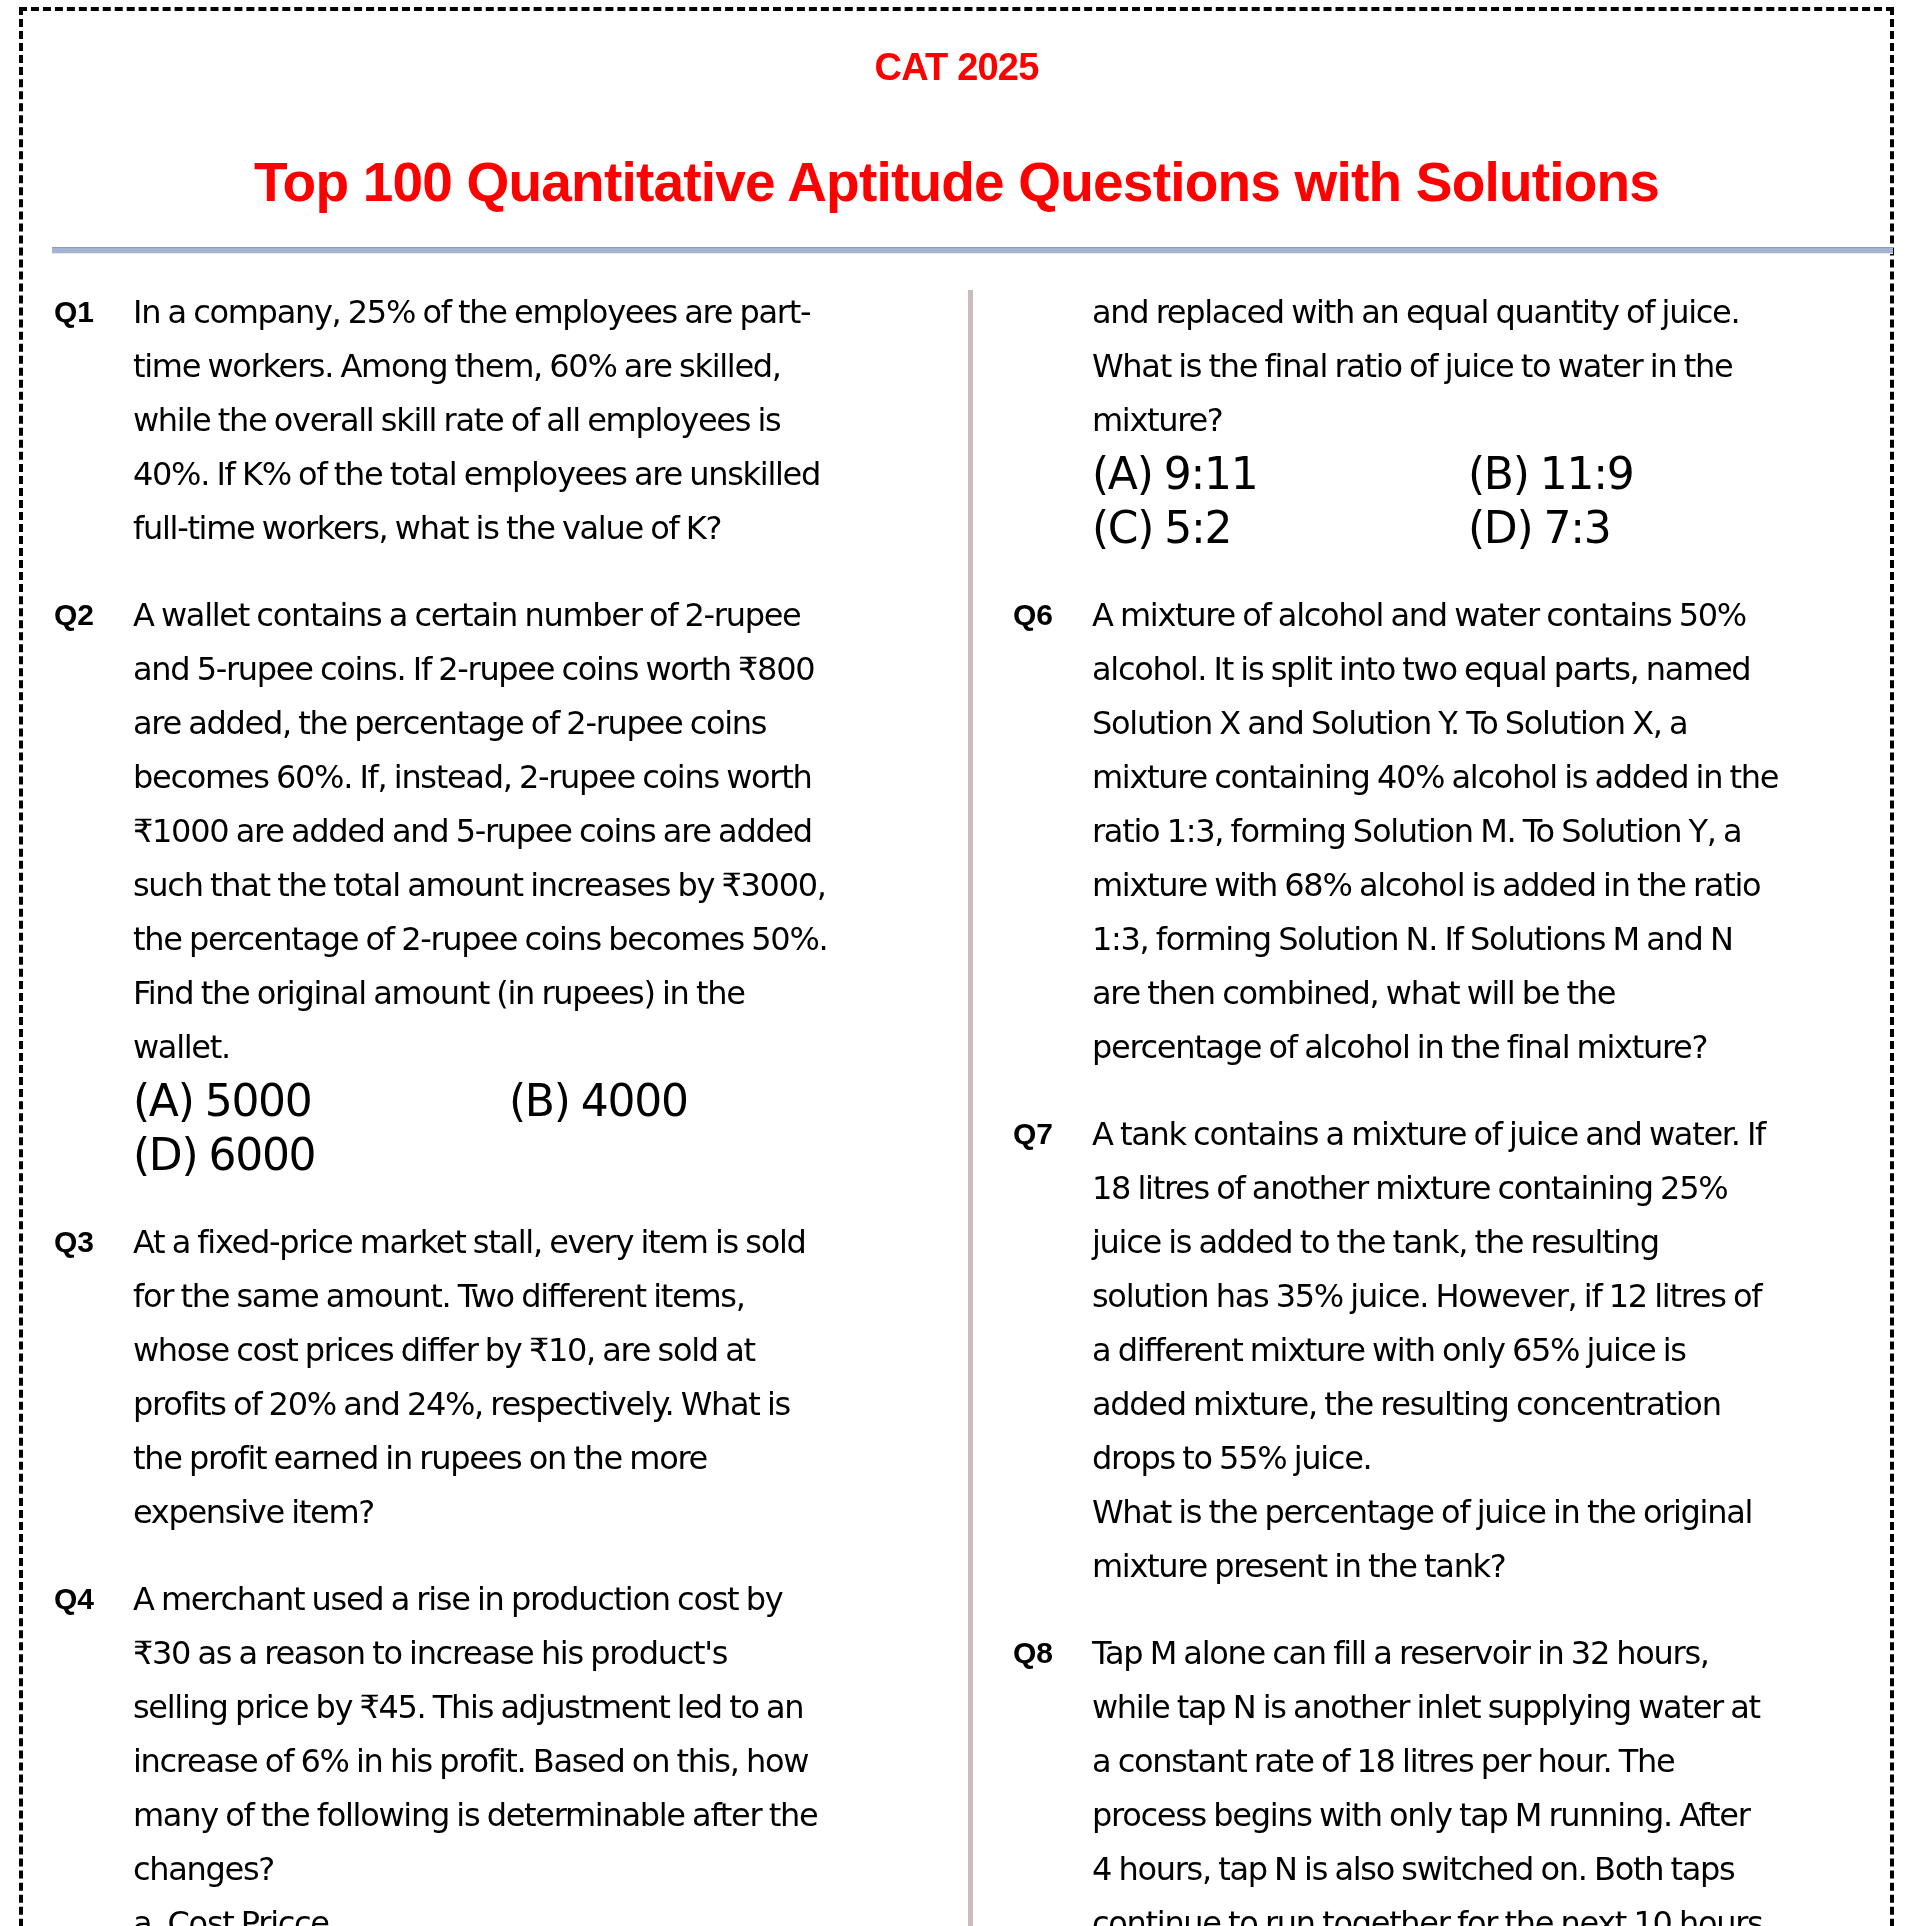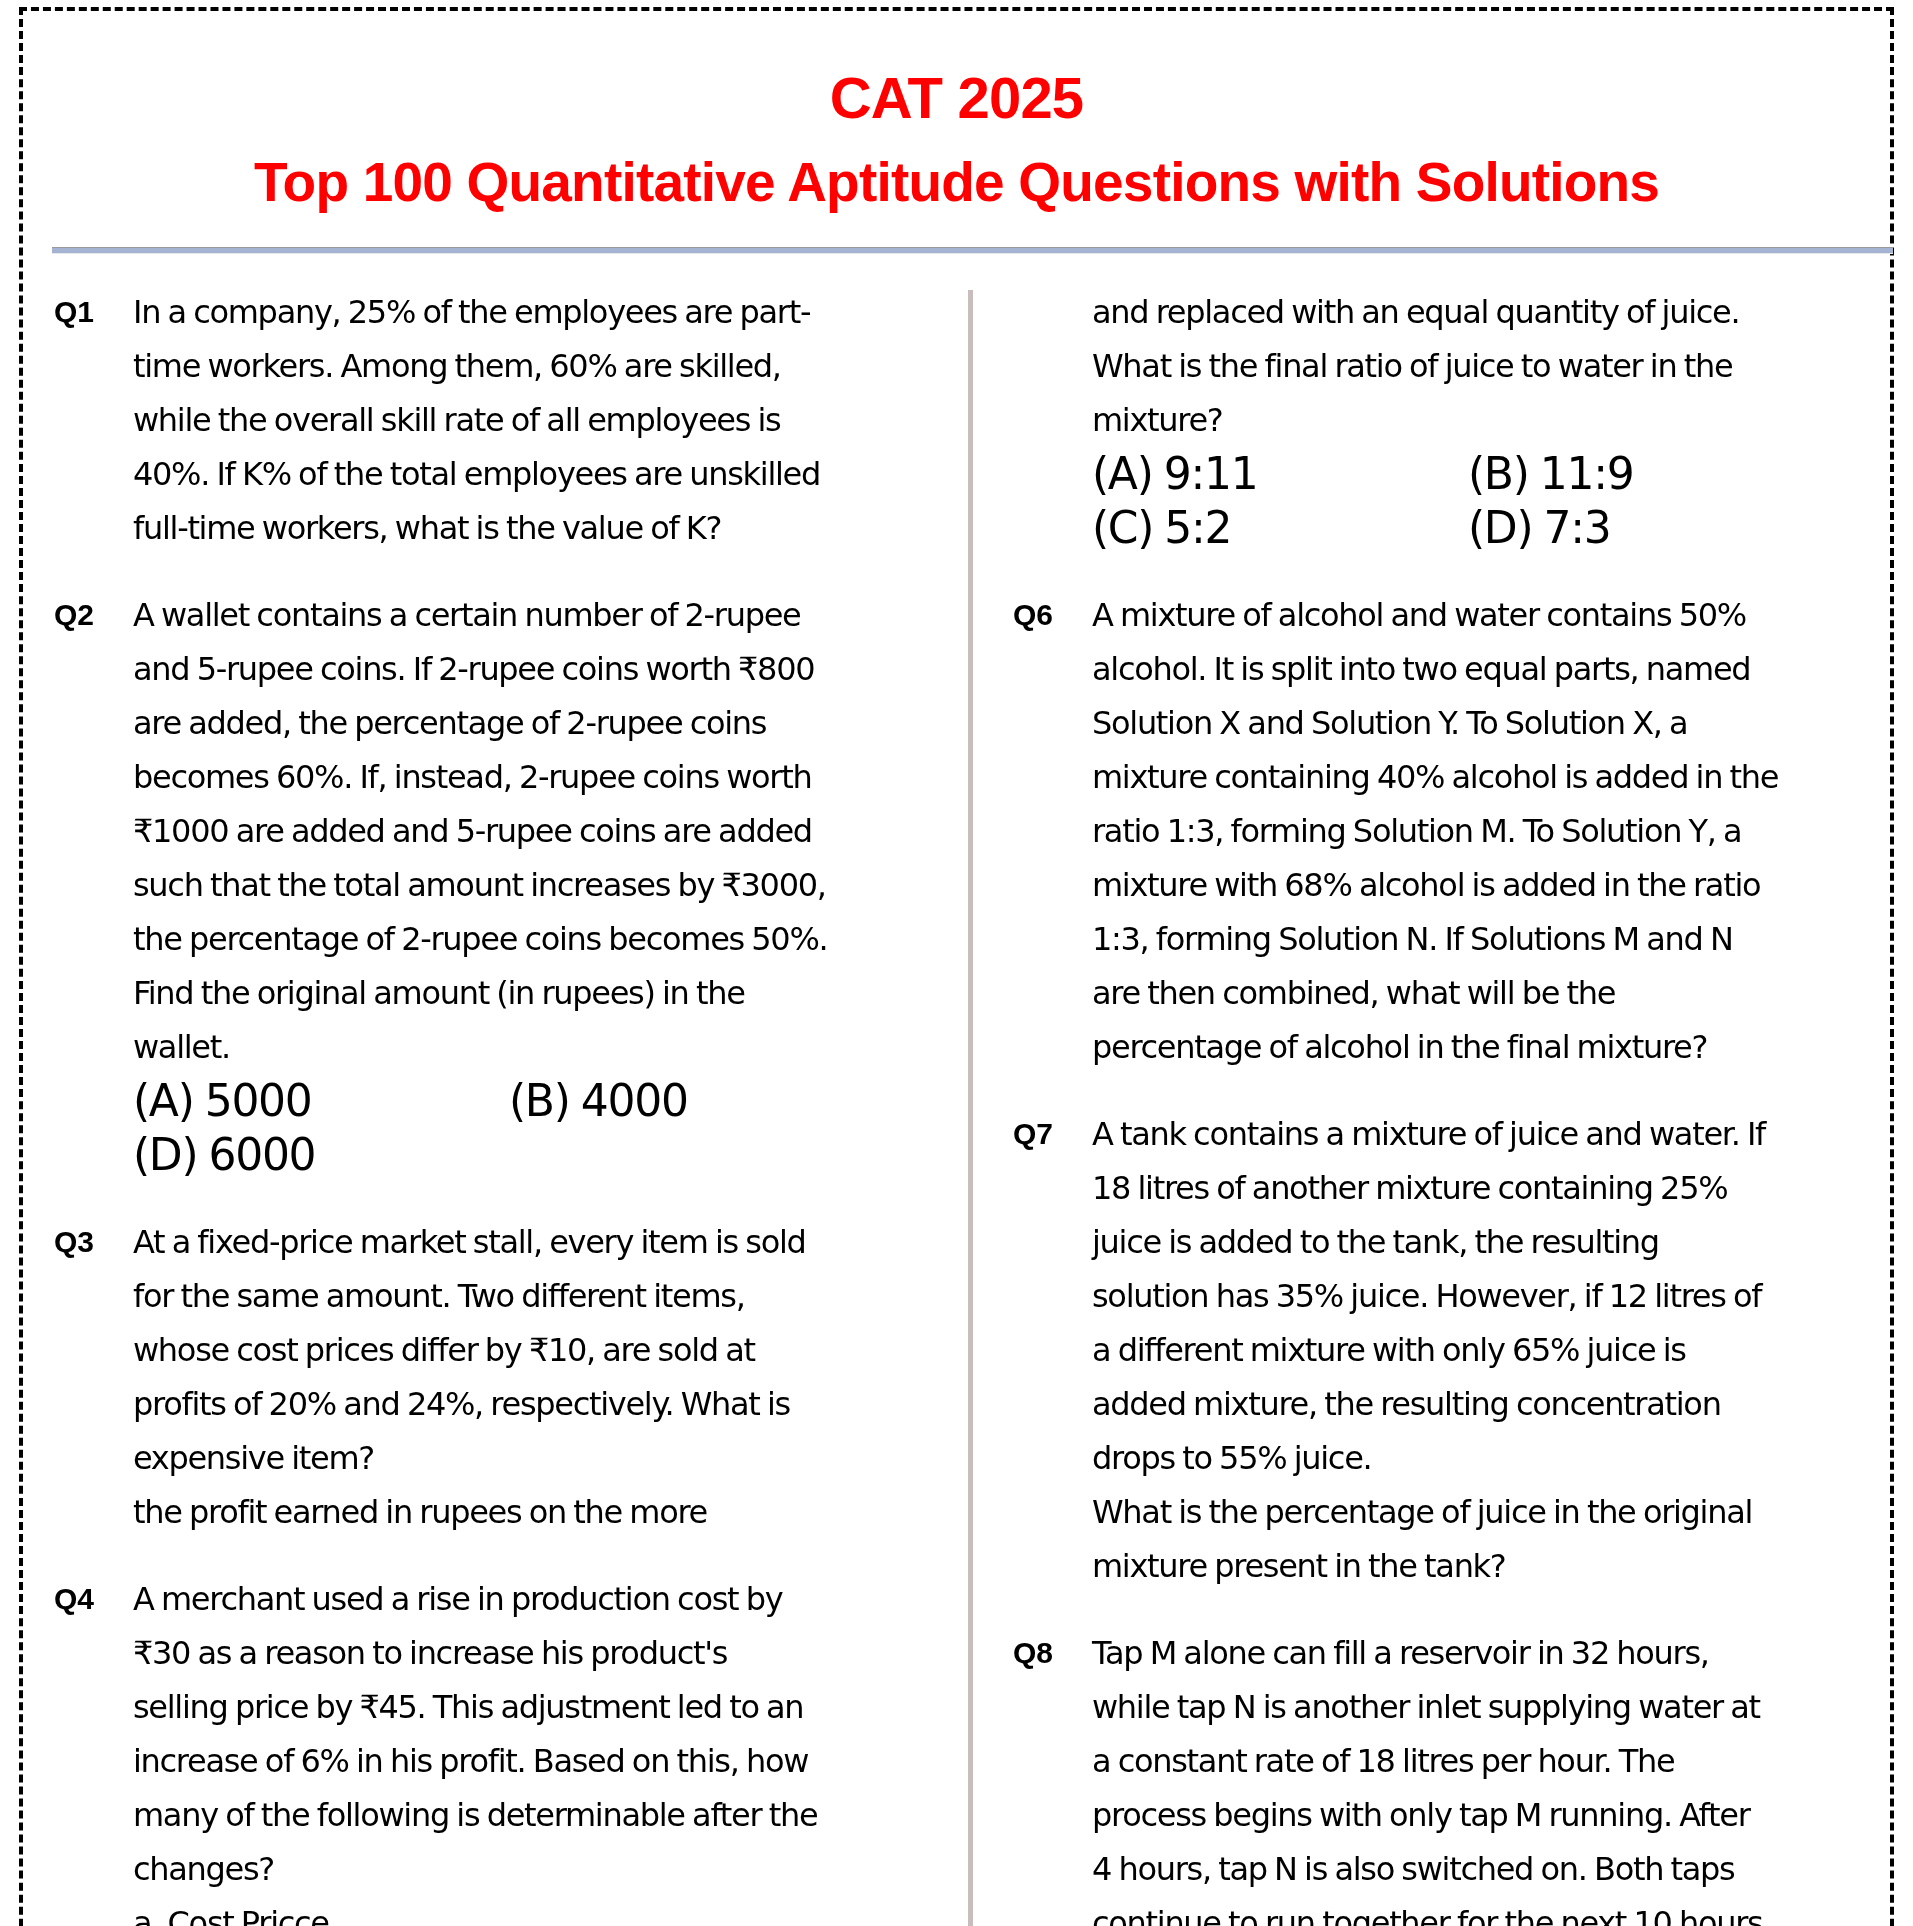--- a/index.html
+++ b/index.html
@@ -1,19 +1,19 @@
 <!DOCTYPE html>
 <html style="font-size:6.2px"><head>
 <meta charset="utf-8">
 <style>
   html, body { margin:0; padding:0; background:#ffffff; }
   body { width:1913px; height:2545px; position:relative; overflow:hidden; font-family:"DejaVu Sans", sans-serif; color:#000; }
   .frame { position:absolute; left:18.5px; top:7px; width:1875px; height:2581px; border:4.6px dashed #000; border-bottom:none; box-sizing:border-box; }
   .title { position:absolute; left:0; width:1913px; text-align:center; color:#ff0000; font-family:"Liberation Sans", sans-serif; font-weight:bold; }
-  .t1 { top:64px; font-size:58px; letter-spacing:-0.8px; }
+  .t1 { top:46px; font-size:38px; letter-spacing:-0.8px; }
   .t2 { top:150px; font-size:55px; letter-spacing:-0.8px; }
   .rule { position:absolute; left:52px; top:247px; width:1841px; height:5.4px; background:#a3b3d1; border-top:1.5px solid #9a9a9a; border-bottom:1.5px solid #e8e8ea; }
   .divider { position:absolute; left:968px; top:290px; width:4.6px; height:2195px; background:#c8bcbc; }
   .col { position:absolute; top:285px; }
   .col.left { left:54px; width:867px; }
   .col.right { left:1013px; width:871px; }
   .q { position:relative; padding-left:79px; margin-bottom:33px; }
   .qnum { position:absolute; left:0; top:0; font-family:"Liberation Sans", sans-serif; font-weight:bold; font-size:30px; line-height:54px; }
   .qtext { font-family:"DejaVu Sans", sans-serif; font-size:32px; line-height:54px; letter-spacing:-1.3px; word-spacing:-1.5px; }
   .line { display:block; white-space:nowrap; }
@@ -64,22 +64,22 @@
     </div>
   </div>
 
   <div class="q">
     <div class="qnum">Q3</div>
     <div class="qtext">
       <span class="line">At a fixed-price market stall, every item is sold</span>
       <span class="line">for the same amount. Two different items,</span>
       <span class="line">whose cost prices differ by ₹10, are sold at</span>
       <span class="line">profits of 20% and 24%, respectively. What is</span>
+      <span class="line">the profit earned in rupees on the more</span>
       <span class="line">expensive item?</span>
-      <span class="line">the profit earned in rupees on the more</span>
     </div>
   </div>
 
   <div class="q">
     <div class="qnum">Q4</div>
     <div class="qtext">
       <span class="line">A merchant used a rise in production cost by</span>
       <span class="line">₹30 as a reason to increase his product's</span>
       <span class="line">selling price by ₹45. This adjustment led to an</span>
       <span class="line">increase of 6% in his profit. Based on this, how</span>

